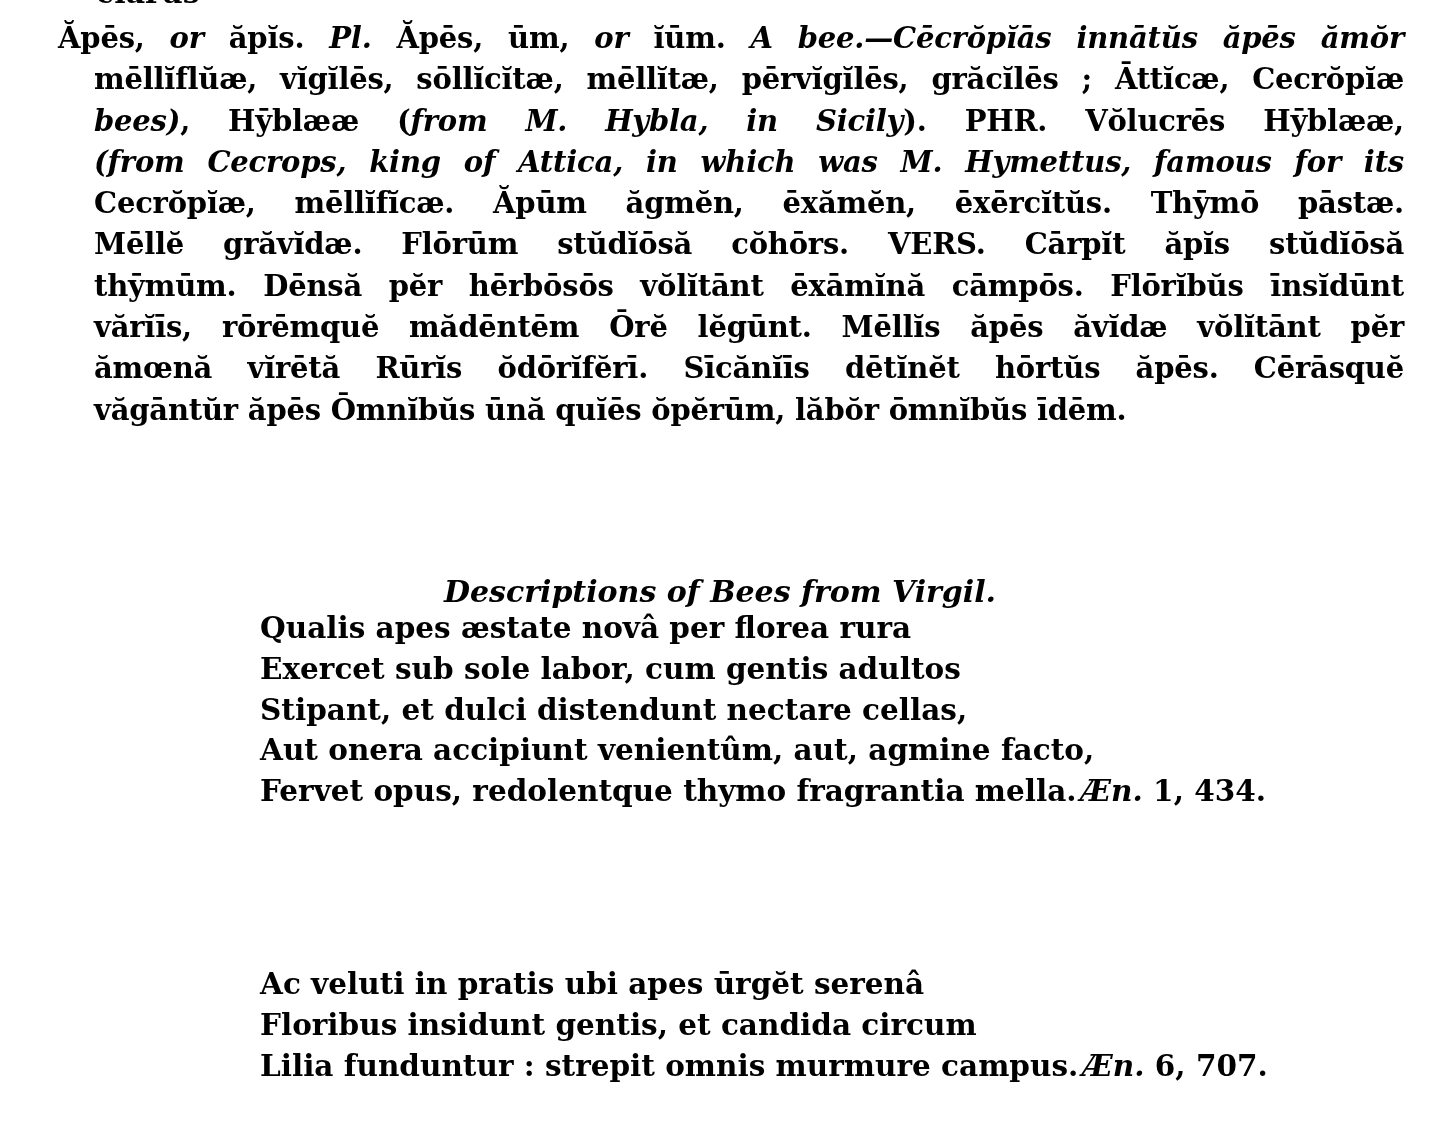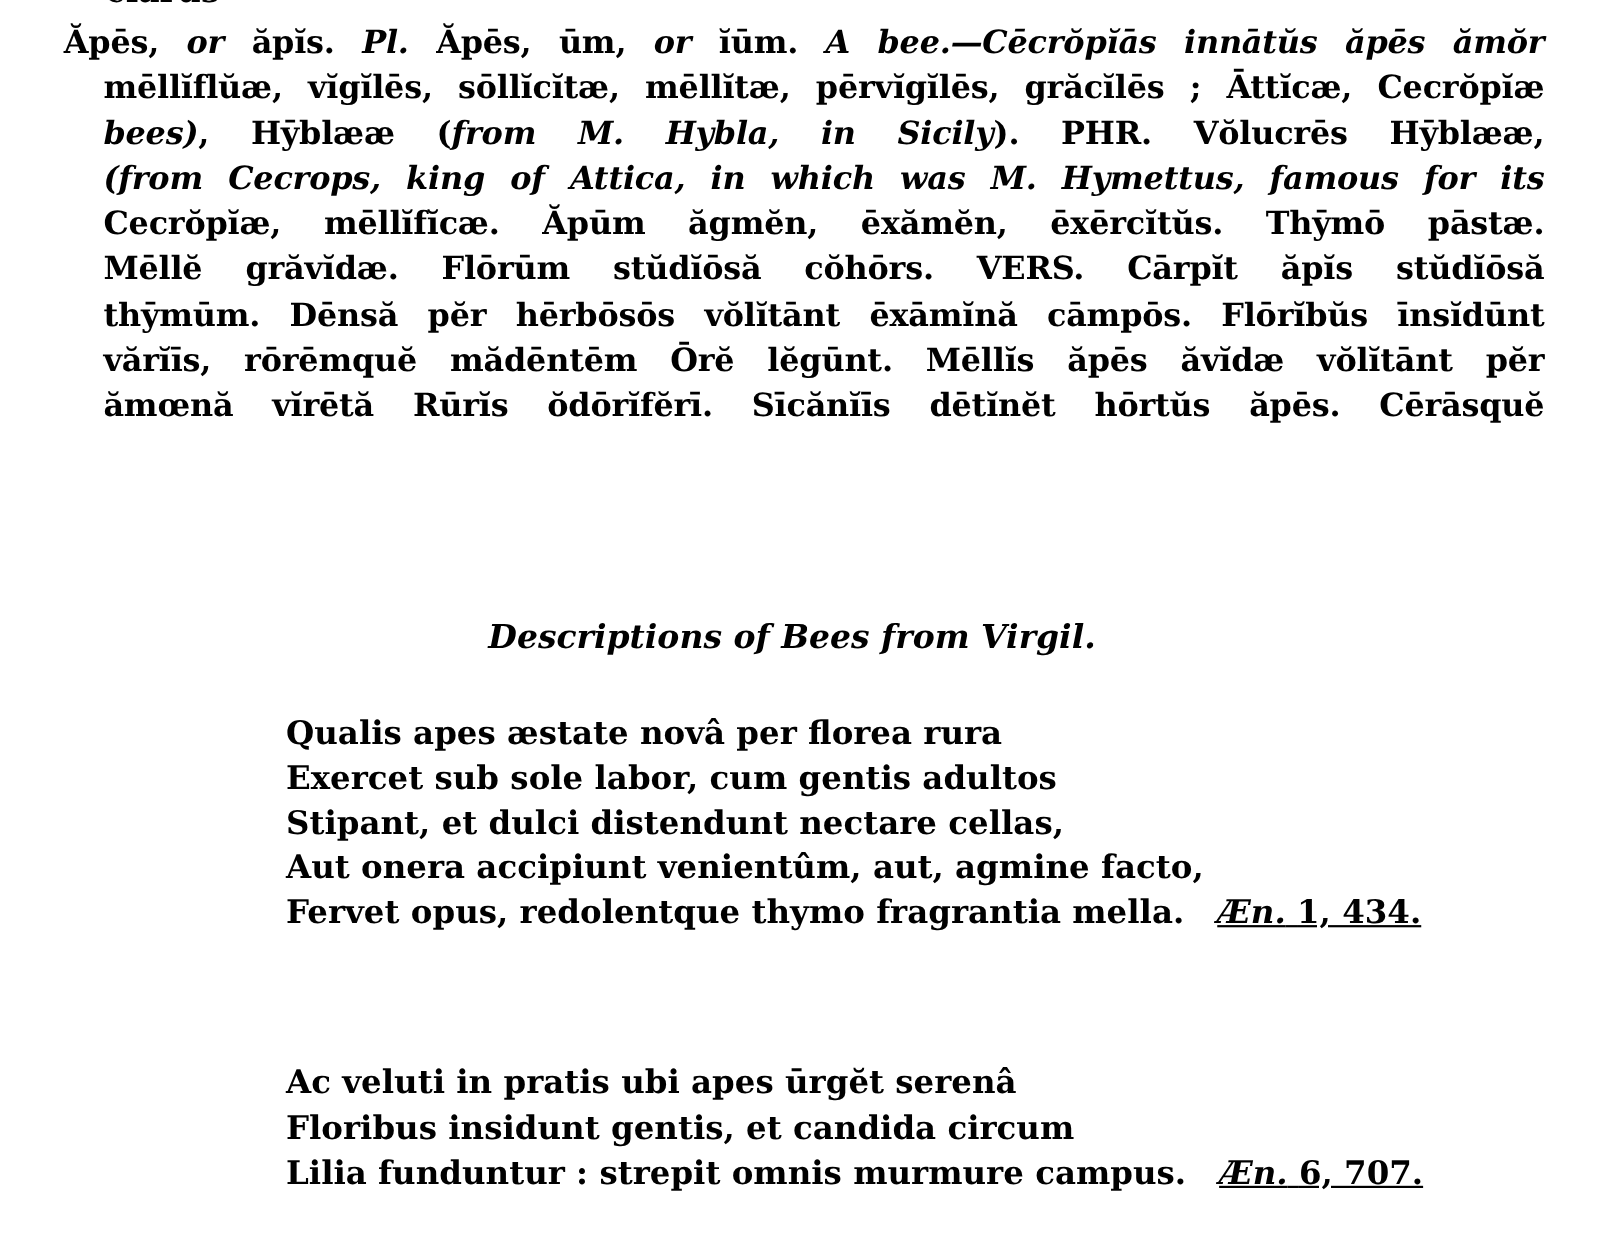--- a/index.html
+++ b/index.html
@@ -49,61 +49,62 @@
       overflow: visible;
     }
     .entry-line.first { padding-left: 0; }
     .entry-line.cont { padding-left: 36px; }
     .entry-line.last { text-align-last: left; }
     .i { font-style: italic; }
     .heading {
       position: absolute;
       left: 0;
       width: 1456px;
-      top: 560px;
+      top: 572px;
       text-align: center;
       font-size: 30px;
       font-weight: bold;
       font-style: italic;
       line-height: 40px;
       padding-left: 4px;
       box-sizing: border-box;
       padding-right: 20px;
     }
     .poem {
       position: absolute;
       left: 260px;
       font-size: 29.5px;
       font-weight: bold;
       line-height: 40.8px;
       white-space: nowrap;
     }
-    .poem-1 { top: 646px; }
+    .poem-1 { top: 608px; }
     .poem-2 { top: 964px; }
     .verse-line { display: block; }
-    .ref { margin-left: 30px; text-decoration: underline; }
+    .ref { margin-left: 4px; }
     .ref .ital { font-style: italic; }
   </style>
 </head>
 <body>
 
 <div class="page">
 
   <div class="cutoff-line">clarus</div>
 
   <div class="entry">
     <span class="entry-line first"><span>Ăpēs, </span><span class="i">or</span><span> ăpĭs. </span><span class="i">Pl.</span><span> Ăpēs, ūm, </span><span class="i">or</span><span> ĭūm. </span><span class="i">A bee.—Cēcrŏpĭās innātŭs ăpēs ămŏr</span></span>
     <span class="entry-line cont"><span>mēllĭflŭæ, vĭgĭlēs, sōllĭcĭtæ, mēllĭtæ, pērvĭgĭlēs, grăcĭlēs ; Āttĭcæ, Cecrŏpĭæ</span></span>
     <span class="entry-line cont"><span class="i">bees)</span><span>, Hȳblææ (</span><span class="i">from M. Hybla, in Sicily</span><span>).   PHR. Vŏlucrēs Hȳblææ,</span></span>
     <span class="entry-line cont"><span class="i">(from Cecrops, king of Attica, in which was M. Hymettus, famous for its</span></span>
     <span class="entry-line cont"><span>Cecrŏpĭæ, mēllĭfĭcæ. Ăpūm ăgmĕn, ēxămĕn, ēxērcĭtŭs.   Thȳmō pāstæ.</span></span>
     <span class="entry-line cont"><span>Mēllĕ grăvĭdæ.   Flōrūm stŭdĭōsă cŏhōrs.   VERS. Cārpĭt ăpĭs stŭdĭōsă</span></span>
     <span class="entry-line cont"><span>thȳmūm.   Dēnsă pĕr hērbōsōs vŏlĭtānt ēxāmĭnă cāmpōs.  Flōrĭbŭs īnsĭdūnt</span></span>
     <span class="entry-line cont"><span>vărĭīs, rōrēmquĕ mădēntēm Ōrĕ lĕgūnt.   Mēllĭs ăpēs ăvĭdæ vŏlĭtānt pĕr</span></span>
     <span class="entry-line cont"><span>ămœnă vĭrētă Rūrĭs ŏdōrĭfĕrī.   Sīcănĭīs dētĭnĕt hōrtŭs ăpēs.   Cērāsquĕ</span></span>
+    <span class="entry-line cont last"><span>văgāntŭr ăpēs    Ōmnĭbŭs ūnă quĭēs ŏpĕrūm, lăbŏr ōmnĭbŭs īdēm.</span></span>
   </div>
 
   <div class="heading">Descriptions of Bees from Virgil.</div>
 
   <div class="poem poem-1">
     <span class="verse-line">Qualis apes æstate novâ per florea rura</span>
     <span class="verse-line">Exercet sub sole labor, cum gentis adultos</span>
     <span class="verse-line">Stipant, et dulci distendunt nectare cellas,</span>
     <span class="verse-line">Aut onera accipiunt venientûm, aut, agmine facto,</span>
     <span class="verse-line"><span>Fervet opus, redolentque thymo fragrantia mella.</span><span class="ref"><span class="ital">Æn.</span> <span>1, 434.</span></span></span>

